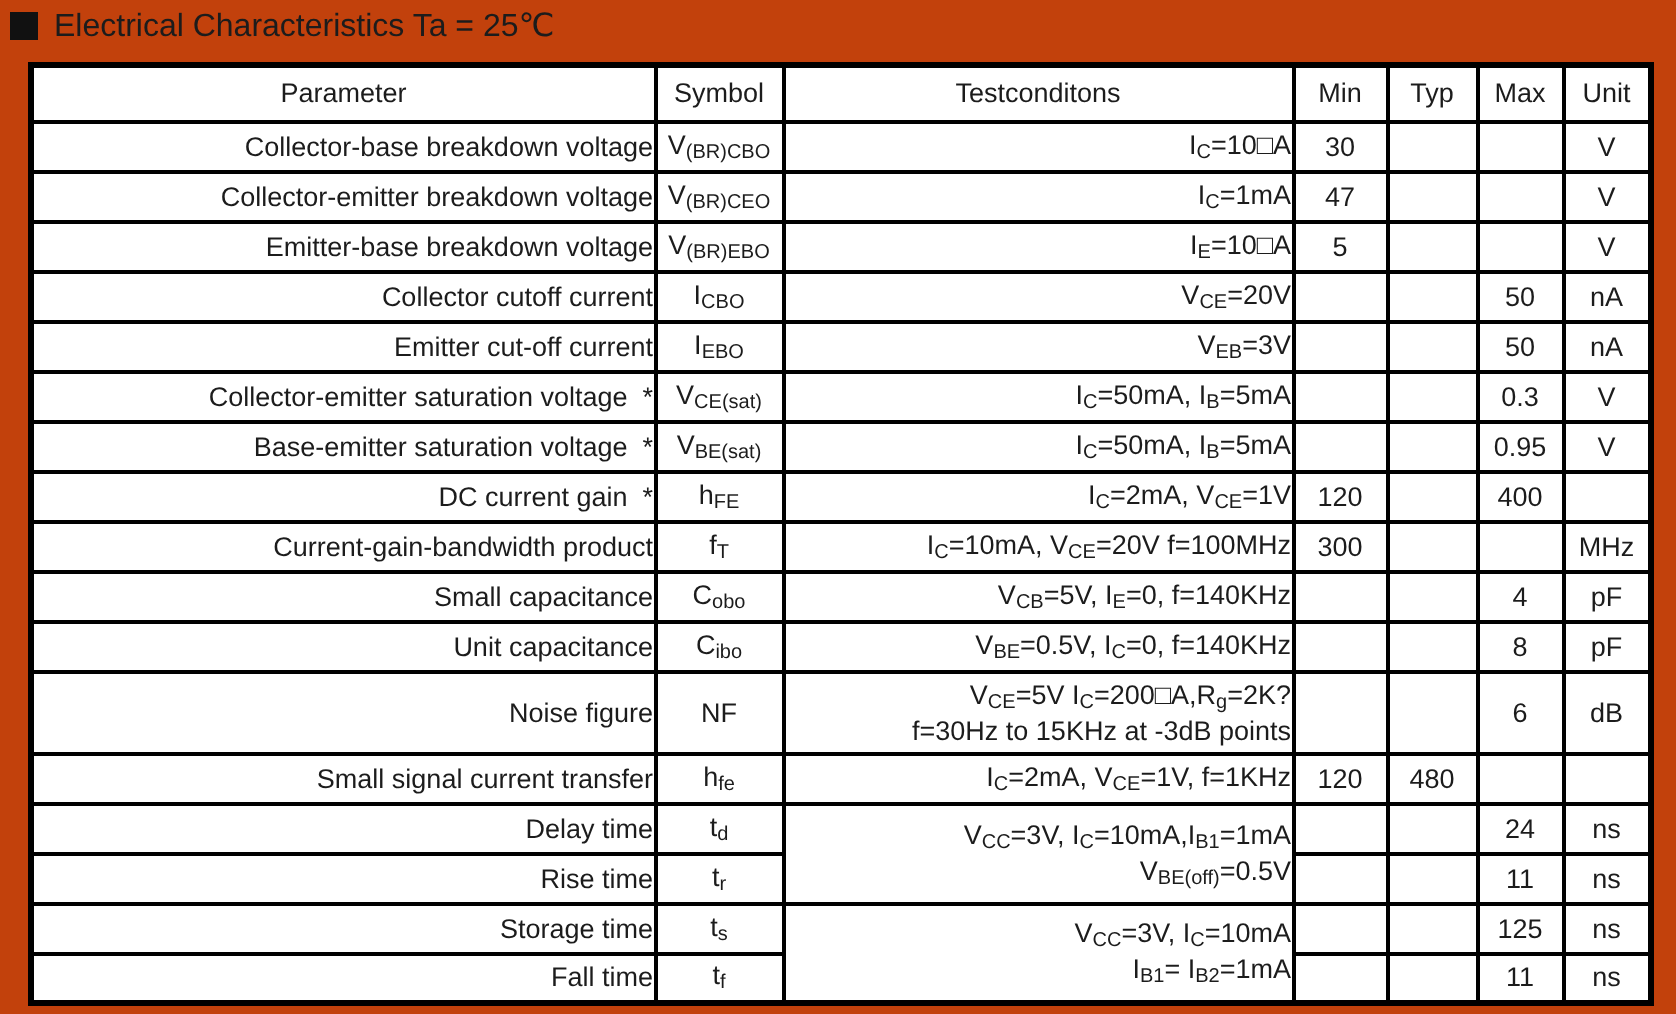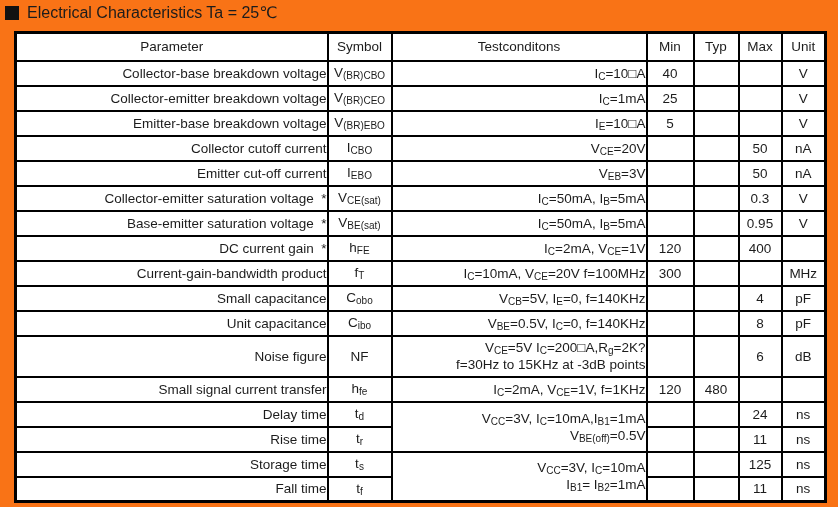--- a/index.html
+++ b/index.html
@@ -1,19 +1,19 @@
 <!DOCTYPE html>
 <html><head>
 <meta charset="utf-8">
 <style>
   html,body{margin:0;padding:0;background:#ffffff;}
   .page{
     position:relative;
     width:838px;height:507px;
-    background:#f97316;
+    background:#c2410c;
     color:#1c1c1c;
     font-family:"Liberation Sans","DejaVu Sans",sans-serif;
     overflow:hidden;
   }
   .title-row{
     position:absolute;left:5px;top:3px;
     display:flex;align-items:center;gap:8px;
     font-size:16px;
     white-space:nowrap;
   }
@@ -81,32 +81,32 @@
           <th>Unit</th>
         </tr>
     </thead>
     <tbody>
         <tr>
           <td class="c-param"><span>Collector-base breakdown voltage</span></td>
           <td class="c-sym"><span>V</span><sub>(BR)CBO</sub></td>
           <td class="c-cond">
             <div><span>I</span><sub>C</sub><span>=10□A</span></div>
           </td>
-          <td class="c-min"><span>40</span></td>
+          <td class="c-min"><span>30</span></td>
           <td class="c-typ"></td>
           <td class="c-max"></td>
           <td class="c-unit"><span>V</span></td>
         </tr>
         <tr>
           <td class="c-param"><span>Collector-emitter breakdown voltage</span></td>
           <td class="c-sym"><span>V</span><sub>(BR)CEO</sub></td>
           <td class="c-cond">
             <div><span>I</span><sub>C</sub><span>=1mA</span></div>
           </td>
-          <td class="c-min"><span>25</span></td>
+          <td class="c-min"><span>47</span></td>
           <td class="c-typ"></td>
           <td class="c-max"></td>
           <td class="c-unit"><span>V</span></td>
         </tr>
         <tr>
           <td class="c-param"><span>Emitter-base breakdown voltage</span></td>
           <td class="c-sym"><span>V</span><sub>(BR)EBO</sub></td>
           <td class="c-cond">
             <div><span>I</span><sub>E</sub><span>=10□A</span></div>
           </td>

